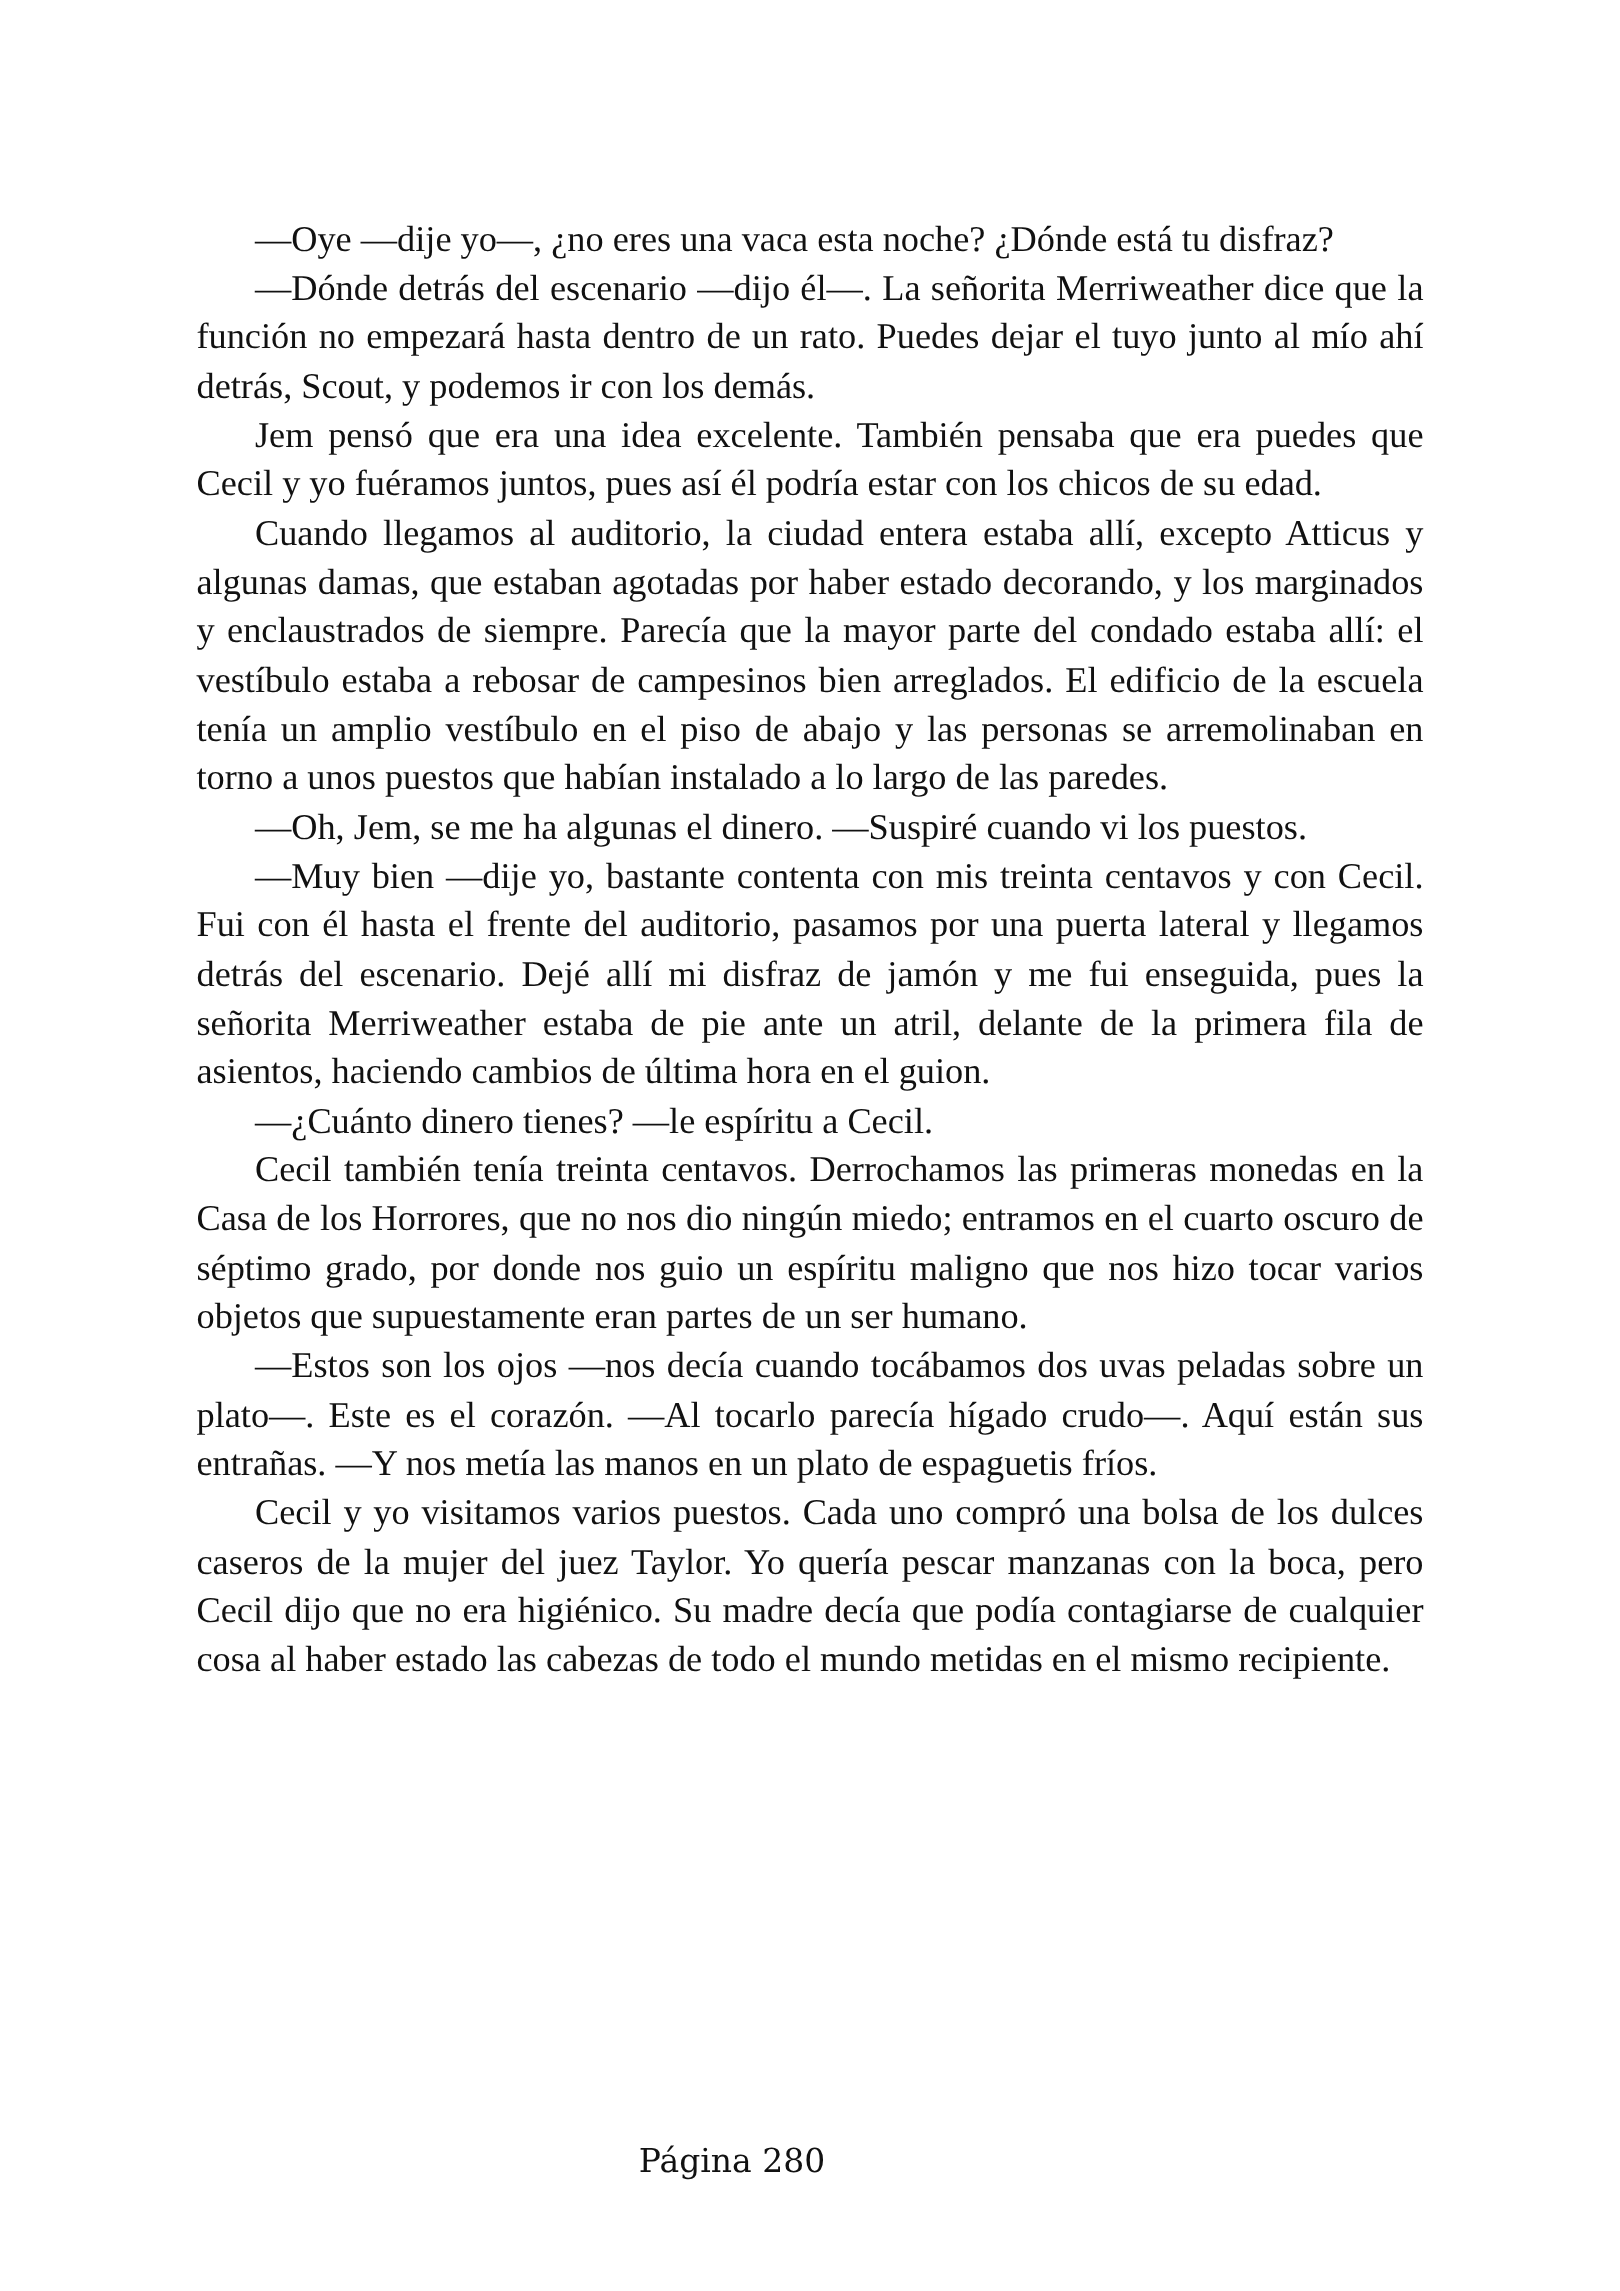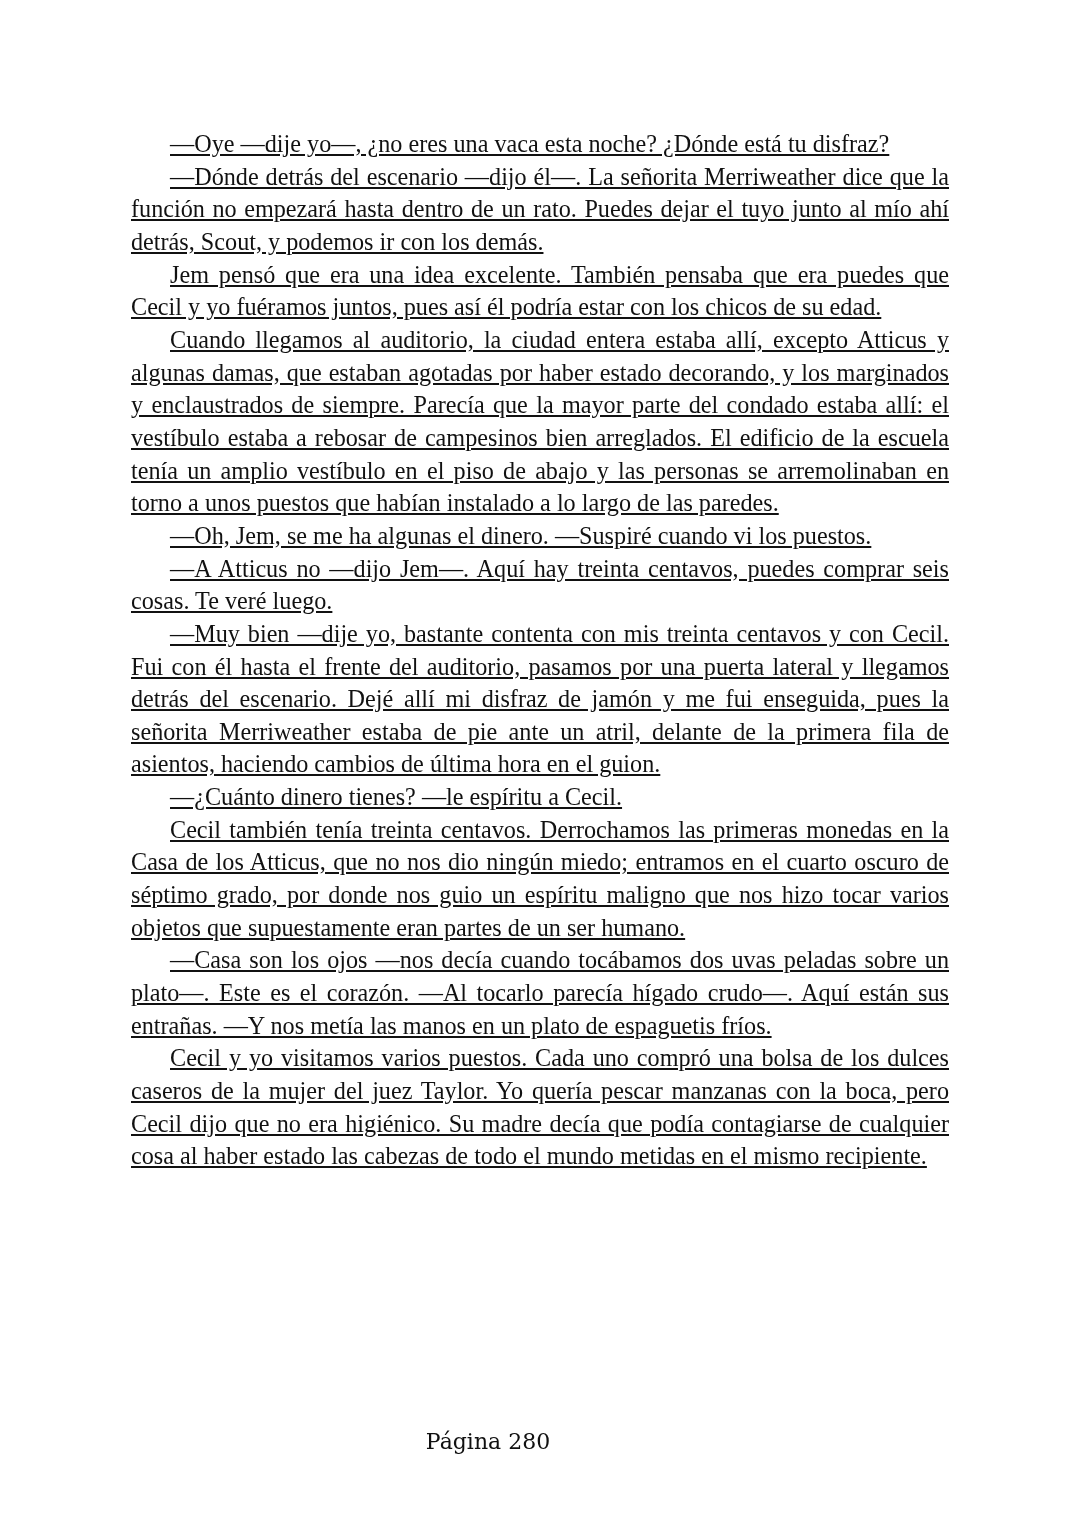--- a/index.html
+++ b/index.html
@@ -9,27 +9,26 @@
     }
     body {
       width: 1080px;
       height: 1527px;
       position: relative;
       overflow: hidden;
     }
     .page {
       position: absolute;
       left: 131px;
-      top: 128px;
+      top: 144px;
       width: 818px;
       font-family: "Liberation Serif", serif;
       font-size: 24.2px;
       line-height: 32.65px;
       color: #111111;
-      text-decoration: underline;
     }
     .para {
       margin: 0;
       text-indent: 39px;
       text-align: justify;
       text-align-last: left;
       hyphens: none;
     }
     .footer {
       position: absolute;
@@ -45,21 +44,20 @@
   </style>
 </head>
 <body>
 
 <div class="page">
   <p class="para">—Oye —dije yo—, ¿no eres una vaca esta noche? ¿Dónde está tu disfraz?</p>
   <p class="para">—Dónde detrás del escenario —dijo él—. La señorita Merriweather dice que la función no empezará hasta dentro de un rato. Puedes dejar el tuyo junto al mío ahí detrás, Scout, y podemos ir con los demás.</p>
   <p class="para">Jem pensó que era una idea excelente. También pensaba que era puedes que Cecil y yo fuéramos juntos, pues así él podría estar con los chicos de su edad.</p>
   <p class="para">Cuando llegamos al auditorio, la ciudad entera estaba allí, excepto Atticus y algunas damas, que estaban agotadas por haber estado decorando, y los marginados y enclaustrados de siempre. Parecía que la mayor parte del condado estaba allí: el vestíbulo estaba a rebosar de campesinos bien arreglados. El edificio de la escuela tenía un amplio vestíbulo en el piso de abajo y las personas se arremolinaban en torno a unos puestos que habían instalado a lo largo de las paredes.</p>
   <p class="para">—Oh, Jem, se me ha algunas el dinero. —Suspiré cuando vi los puestos.</p>
-  <p class="para">—A Atticus no —dijo Jem—. Aquí hay treinta centavos, puedes comprar seis cosas. Te veré luego.</p>
   <p class="para">—Muy bien —dije yo, bastante contenta con mis treinta centavos y con Cecil. Fui con él hasta el frente del auditorio, pasamos por una puerta lateral y llegamos detrás del escenario. Dejé allí mi disfraz de jamón y me fui enseguida, pues la señorita Merriweather estaba de pie ante un atril, delante de la primera fila de asientos, haciendo cambios de última hora en el guion.</p>
   <p class="para">—¿Cuánto dinero tienes? —le espíritu a Cecil.</p>
-  <p class="para">Cecil también tenía treinta centavos. Derrochamos las primeras monedas en la Casa de los Atticus, que no nos dio ningún miedo; entramos en el cuarto oscuro de séptimo grado, por donde nos guio un espíritu maligno que nos hizo tocar varios objetos que supuestamente eran partes de un ser humano.</p>
-  <p class="para">—Casa son los ojos —nos decía cuando tocábamos dos uvas peladas sobre un plato—. Este es el corazón. —Al tocarlo parecía hígado crudo—. Aquí están sus entrañas. —Y nos metía las manos en un plato de espaguetis fríos.</p>
+  <p class="para">Cecil también tenía treinta centavos. Derrochamos las primeras monedas en la Casa de los Horrores, que no nos dio ningún miedo; entramos en el cuarto oscuro de séptimo grado, por donde nos guio un espíritu maligno que nos hizo tocar varios objetos que supuestamente eran partes de un ser humano.</p>
+  <p class="para">—Estos son los ojos —nos decía cuando tocábamos dos uvas peladas sobre un plato—. Este es el corazón. —Al tocarlo parecía hígado crudo—. Aquí están sus entrañas. —Y nos metía las manos en un plato de espaguetis fríos.</p>
   <p class="para">Cecil y yo visitamos varios puestos. Cada uno compró una bolsa de los dulces caseros de la mujer del juez Taylor. Yo quería pescar manzanas con la boca, pero Cecil dijo que no era higiénico. Su madre decía que podía contagiarse de cualquier cosa al haber estado las cabezas de todo el mundo metidas en el mismo recipiente.</p>
 </div>
 
 <div class="footer">Página 280</div>
 
 </body></html>

